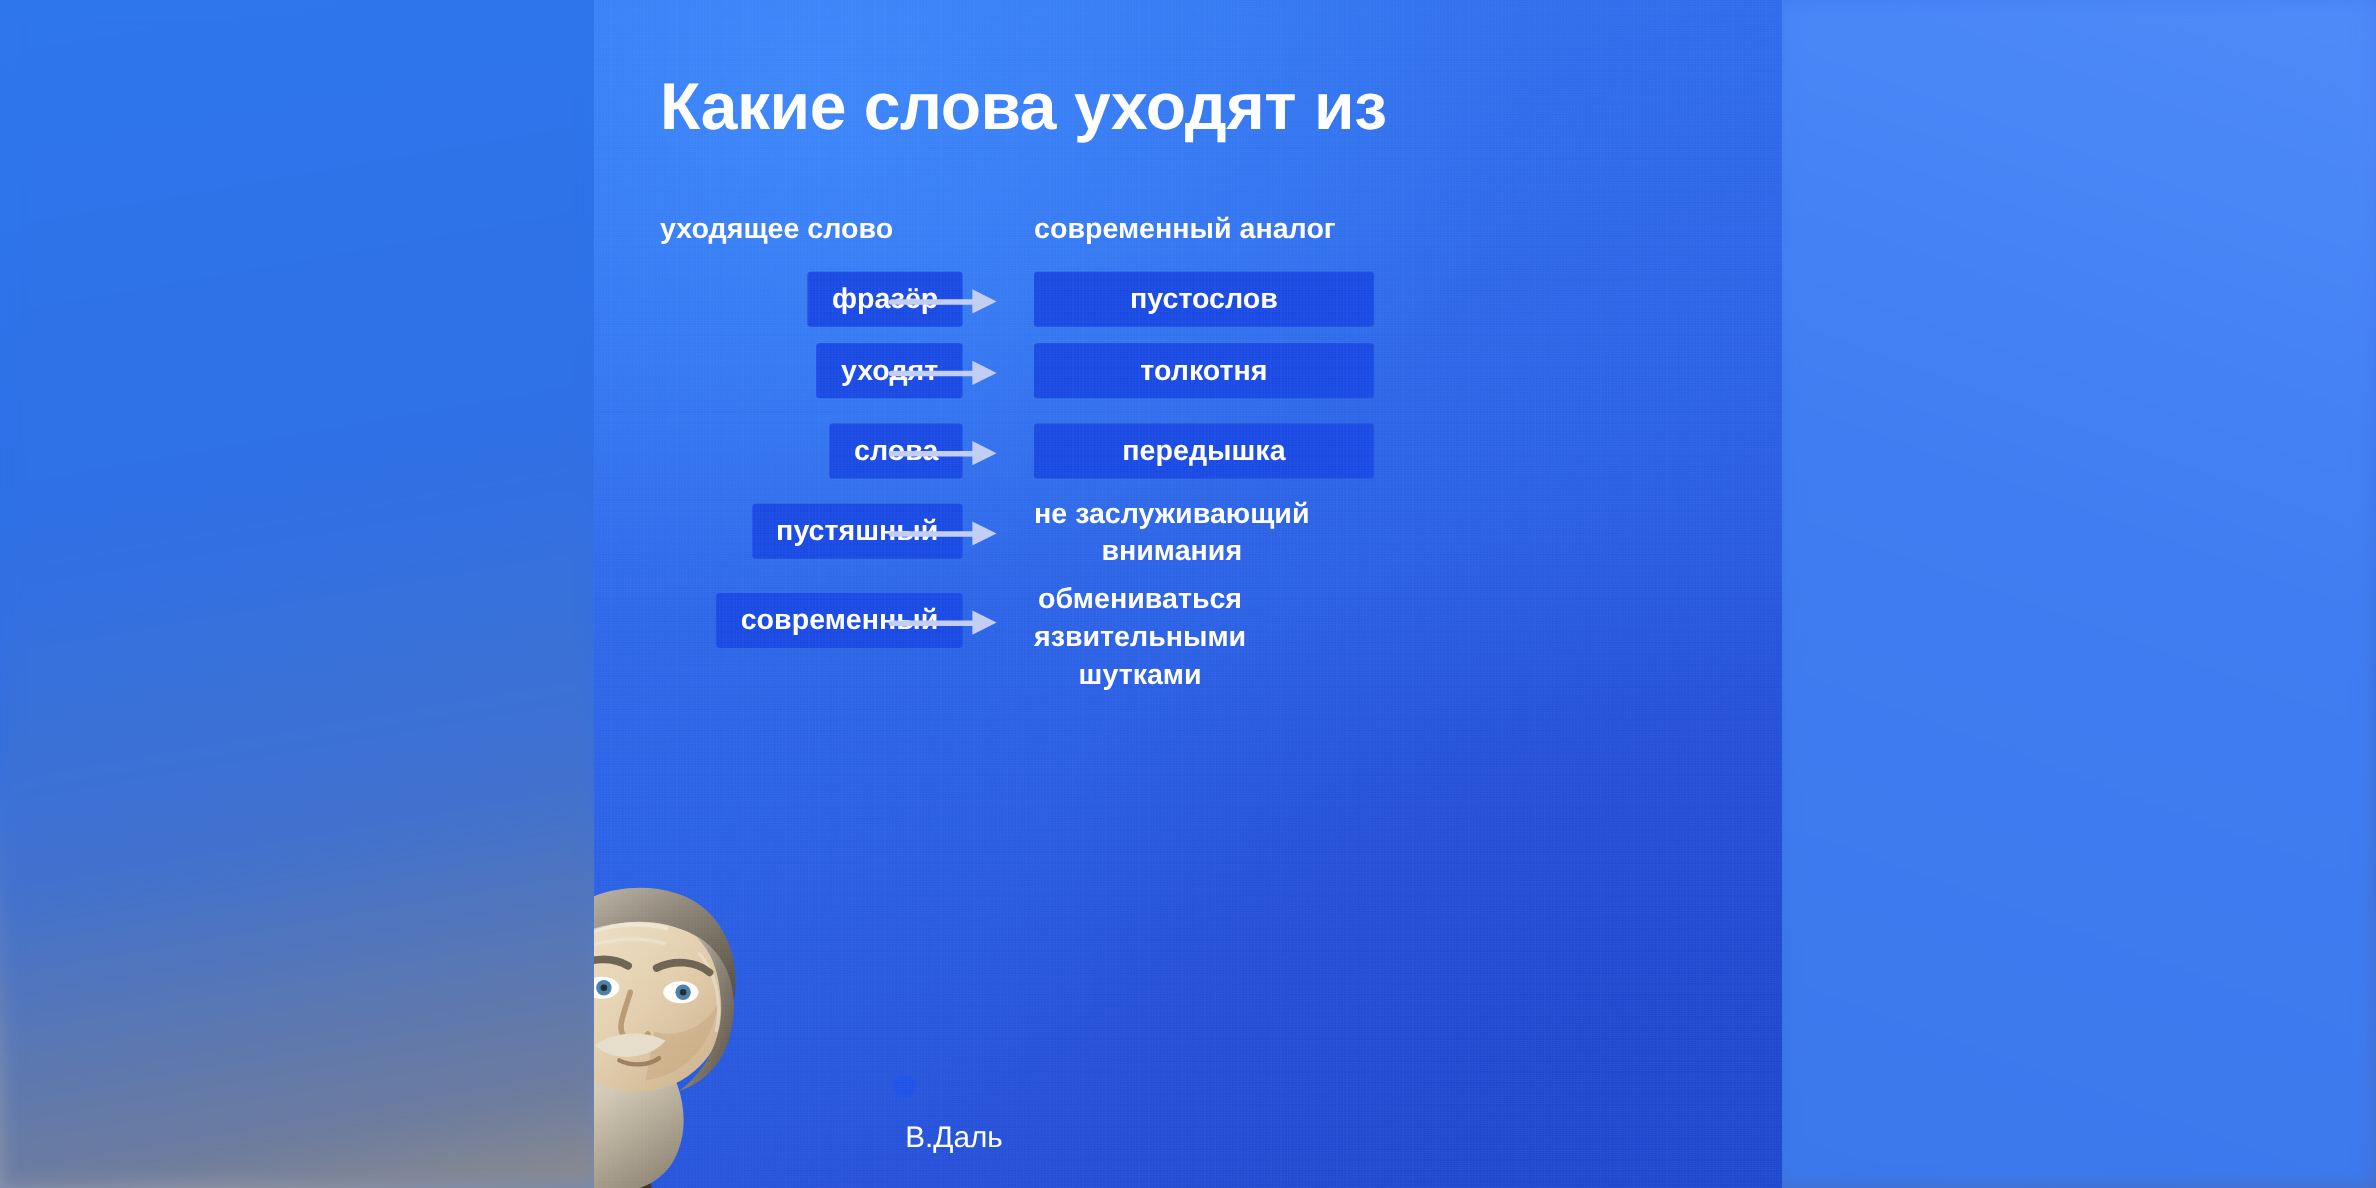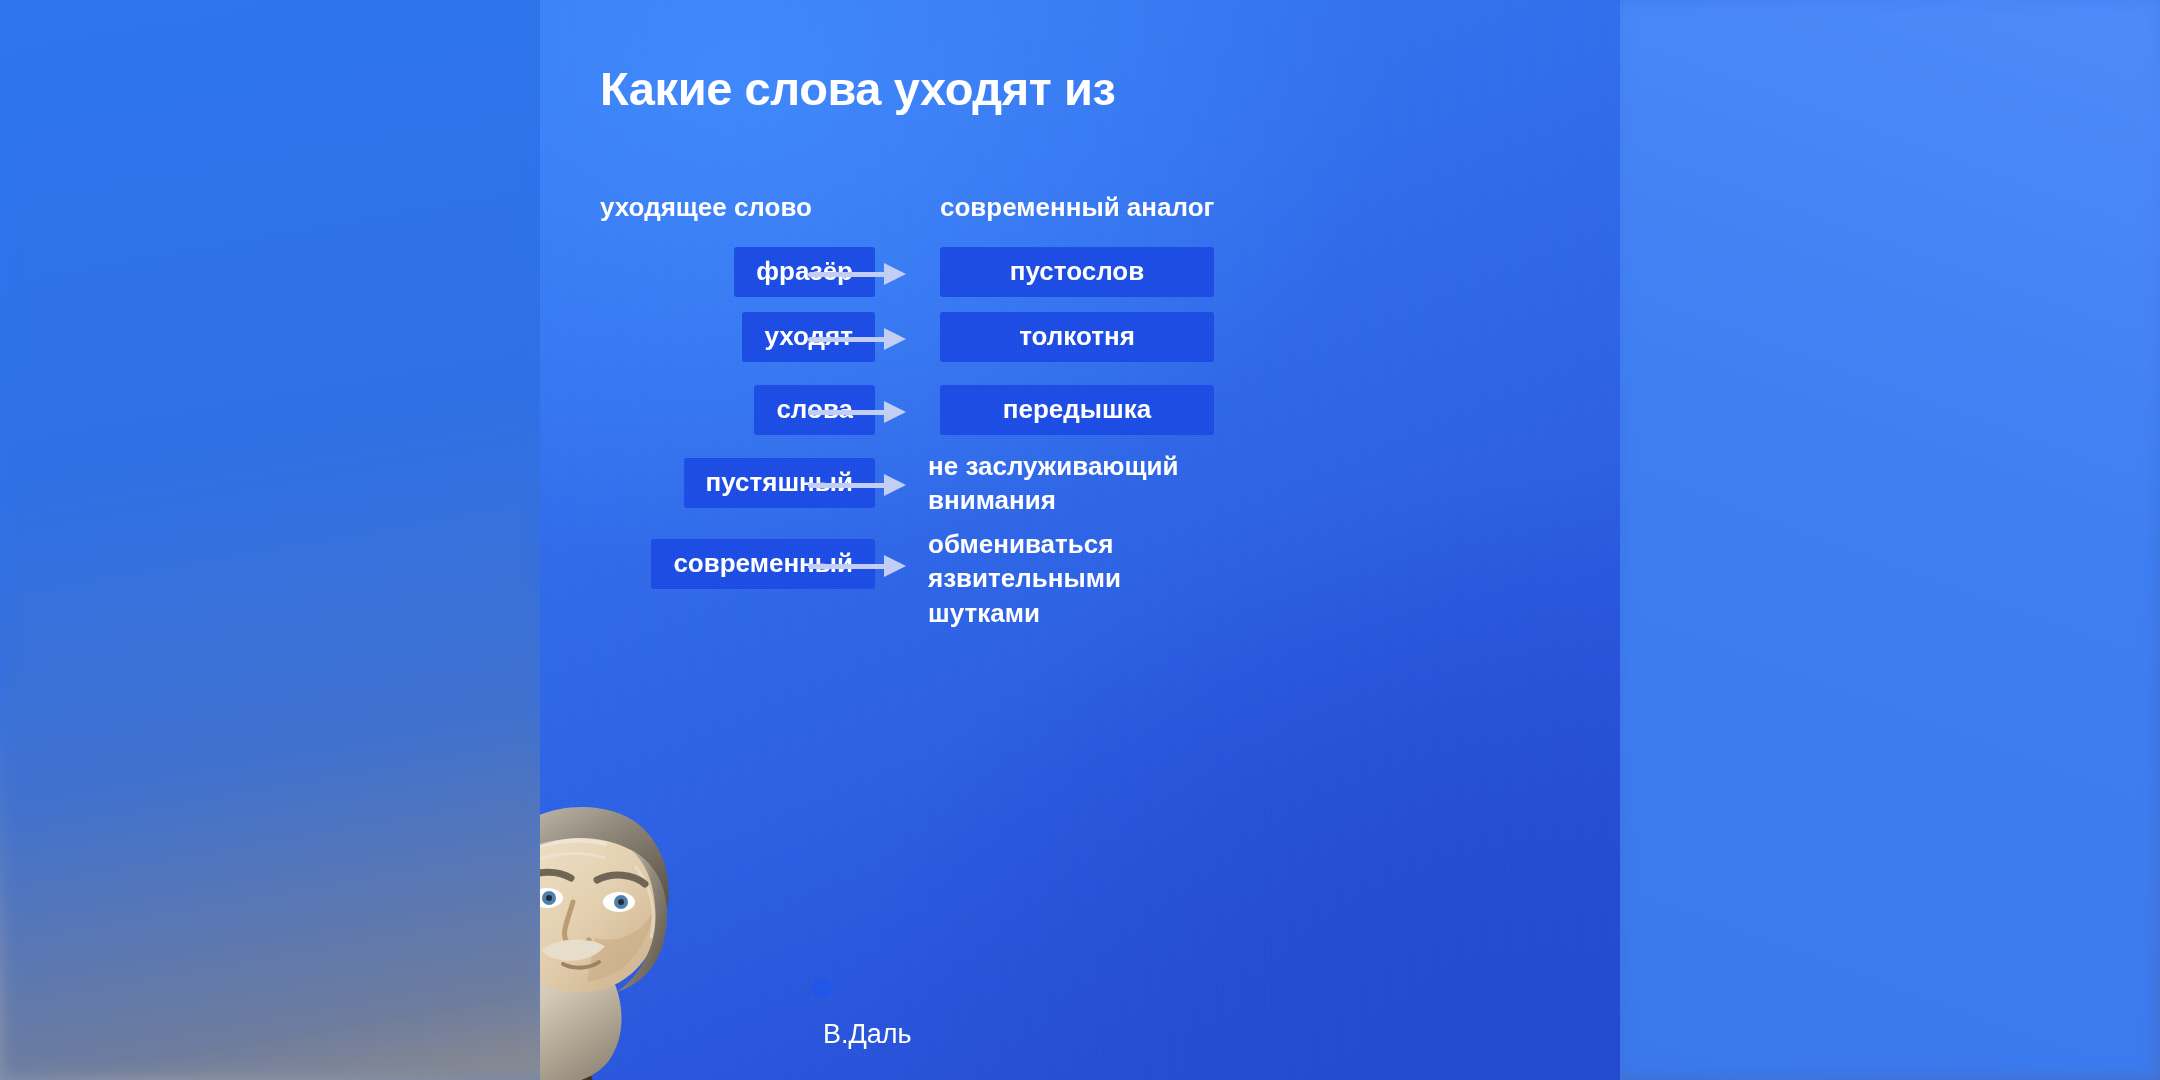--- a/index.html
+++ b/index.html
@@ -43,21 +43,21 @@
     content:"";position:absolute;inset:0;pointer-events:none;
     opacity:.05;
     background-image:
       repeating-linear-gradient(0deg, rgba(255,255,255,.5) 0 1px, rgba(0,0,0,0) 1px 2px),
       repeating-linear-gradient(90deg, rgba(255,255,255,.4) 0 1px, rgba(0,0,0,0) 1px 3px);
   }
 
   
   .title{
     position:absolute;left:60px;top:62px;width:760px;
-    font-size:47px;font-weight:bold;line-height:1.17;
+    font-size:60px;font-weight:bold;line-height:1.17;
     color:#ffffff;letter-spacing:-.4px;
   }
   .title .ln{display:block;}
 
   
   .col-head{
     position:absolute;color:#ffffff;font-size:26px;font-weight:bold;white-space:nowrap;text-align:center;
   }
   .col-head.left{left:60px;top:192px;}
   .col-head.right{left:400px;top:192px;}
@@ -69,26 +69,27 @@
     background:#1a4ae4;
     border-radius:3px;
     color:#ffffff;
     font-size:26px;font-weight:bold;
     padding:10px 22px 12px;
     white-space:nowrap;
     line-height:1.08;
     box-sizing:border-box;
   }
   .pill.left{right:745px;text-align:center;}
-  .pill.right{left:400px;width:274px;text-align:center;}
+  .pill.right{left:400px;width:309px;text-align:center;}
 
   .plaintext{
-    position:absolute;left:388px;
+    position:absolute;left:400px;
     color:#ffffff;font-size:26px;font-weight:bold;line-height:1.32;
     white-space:pre-line;
+    text-align:center;
   }
 
   .arrow{position:absolute;left:268px;width:98px;height:22px;}
   .arrow .shaft{
     position:absolute;left:0;top:9px;width:80px;height:5px;
     background:#c2cdf4;border-radius:3px;
   }
   .arrow .head{
     position:absolute;left:76px;top:0;width:0;height:0;
     border-top:11px solid transparent;

